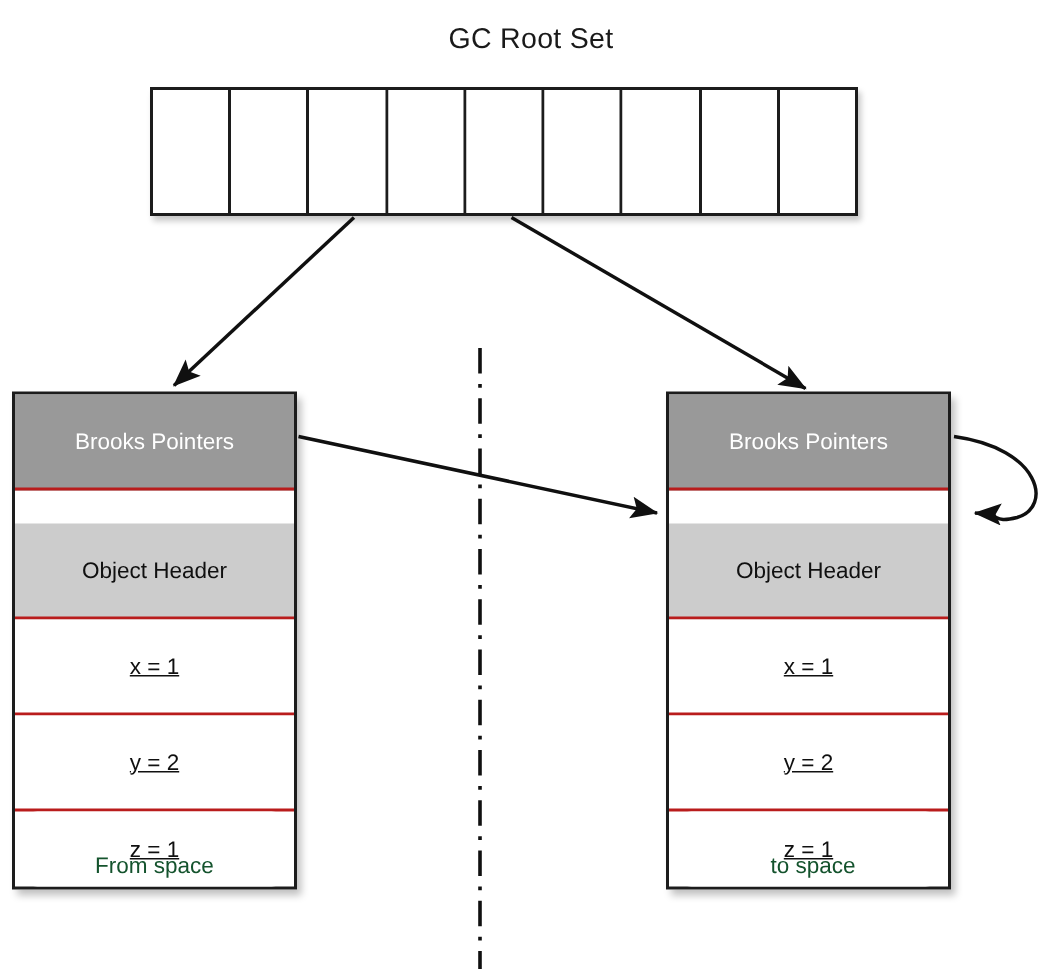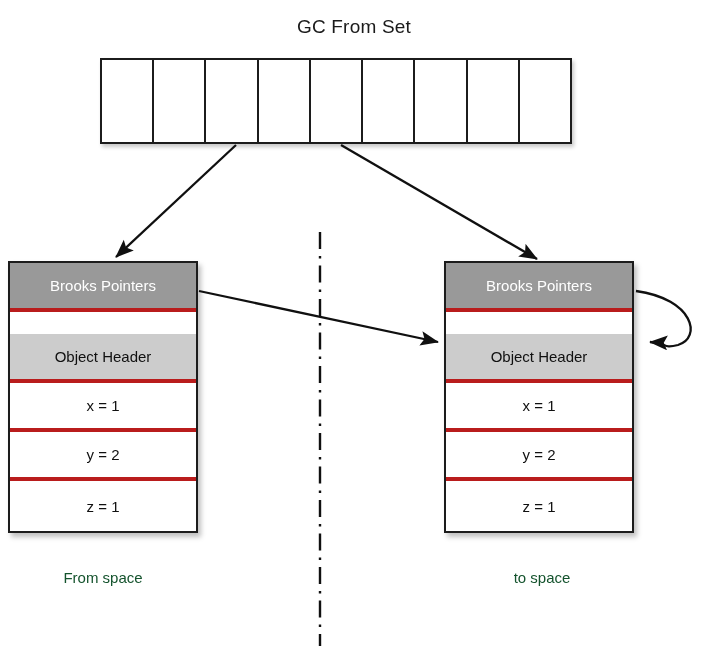--- a/index.html
+++ b/index.html
@@ -62,23 +62,23 @@
     width: 190px;
     box-sizing: border-box;
     border: 2px solid #1c1c1c;
     background: #ffffff;
     box-shadow: 3px 4px 5px rgba(0,0,0,0.25);
   }
   #from-object { left: 8px;   top: 261px; }
   #to-object   { left: 444px; top: 261px; }
 
   .obj-row {
-    height: 49px;
+    height: 64px;
     box-sizing: border-box;
-    border-bottom: 4px solid #b91c1c;
+    border-bottom: 2px solid #b91c1c;
     display: flex;
     align-items: center;
     justify-content: center;
     font-size: 15px;
     color: #101010;
     white-space: nowrap;
   }
   .obj-row:last-child {
     border-bottom: none;
     height: 50px;
@@ -89,20 +89,21 @@
     color: #ffffff;
   }
   .row-header {
     background: #cccccc;
     color: #101010;
     margin-top: 22px;
   }
   .row-field {
     background: #ffffff;
     color: #101010;
+    text-decoration: underline;
   }
 
   
   .space-label {
     position: absolute;
     font-size: 15px;
     color: #14532d;
     white-space: nowrap;
     text-align: center;
   }
@@ -117,21 +118,21 @@
     width: 708px;
     height: 652px;
     pointer-events: none;
   }
 </style>
 </head>
 <body>
 
 <div id="canvas">
 
-  <div id="diagram-title">GC From Set</div>
+  <div id="diagram-title">GC Root Set</div>
 
   <div id="root-set">
     <div class="root-cell"></div>
     <div class="root-cell"></div>
     <div class="root-cell"></div>
     <div class="root-cell"></div>
     <div class="root-cell"></div>
     <div class="root-cell"></div>
     <div class="root-cell"></div>
     <div class="root-cell"></div>

